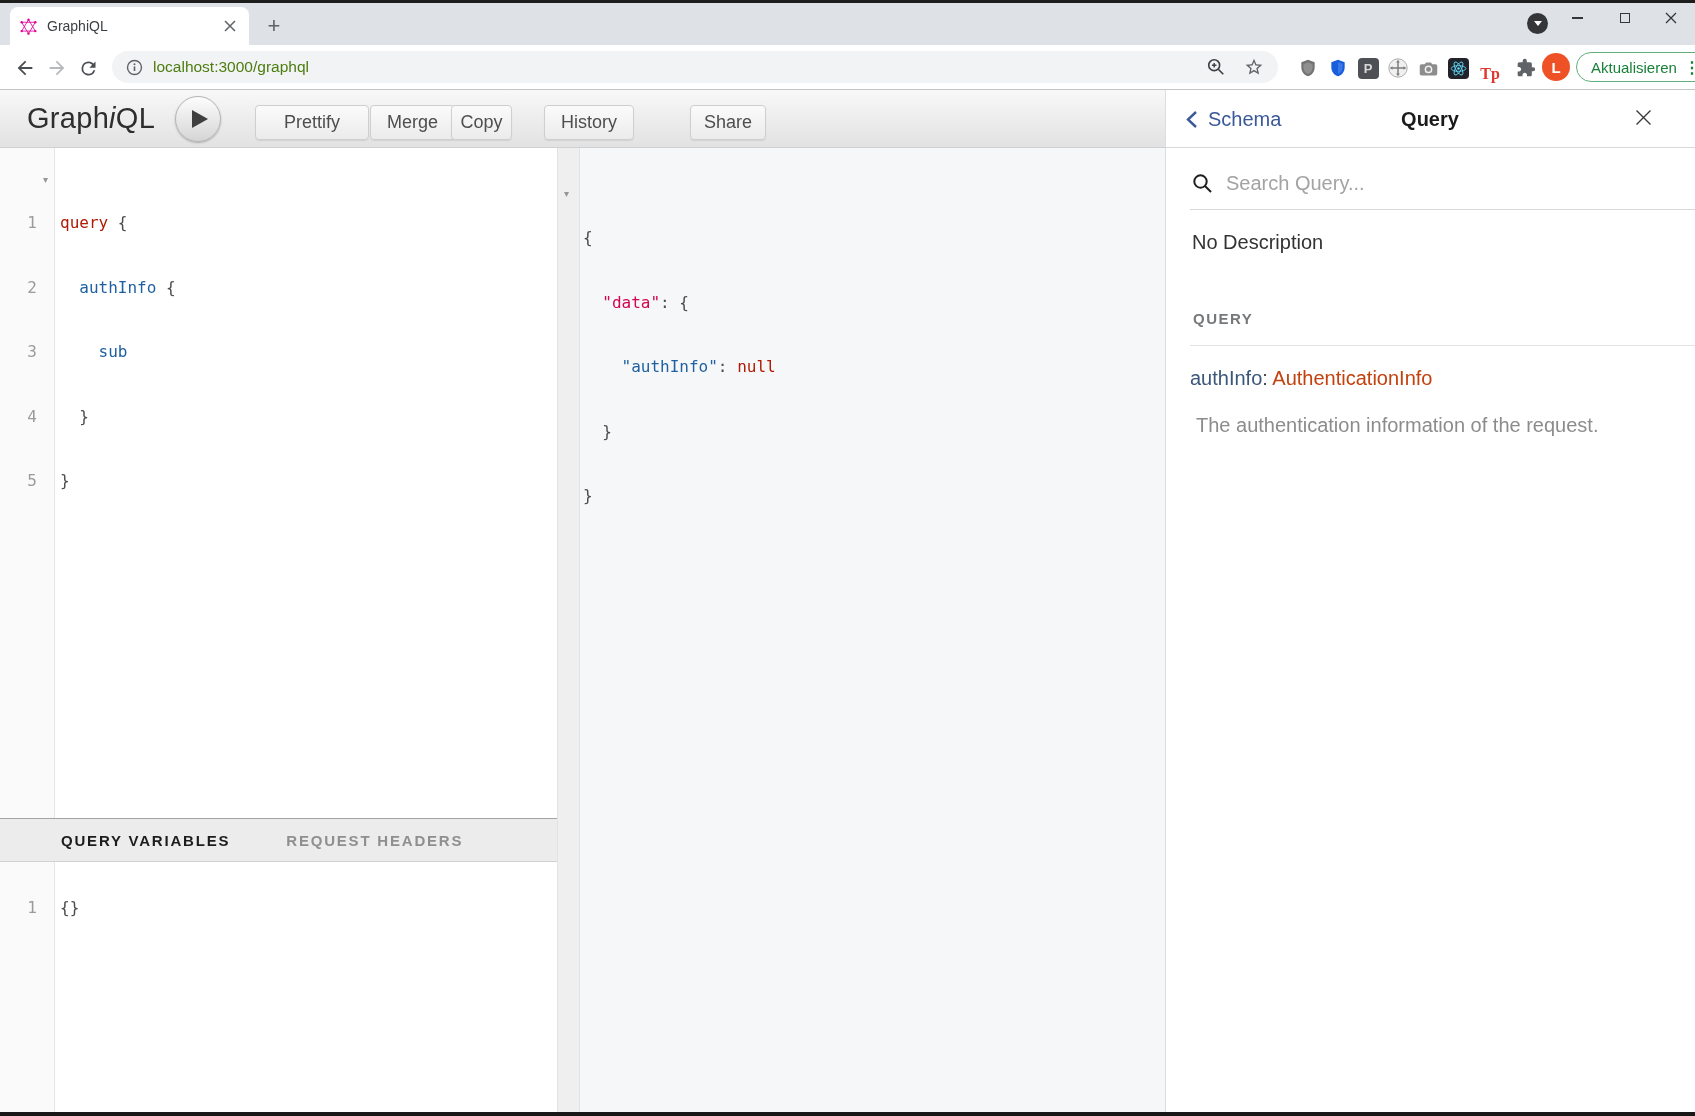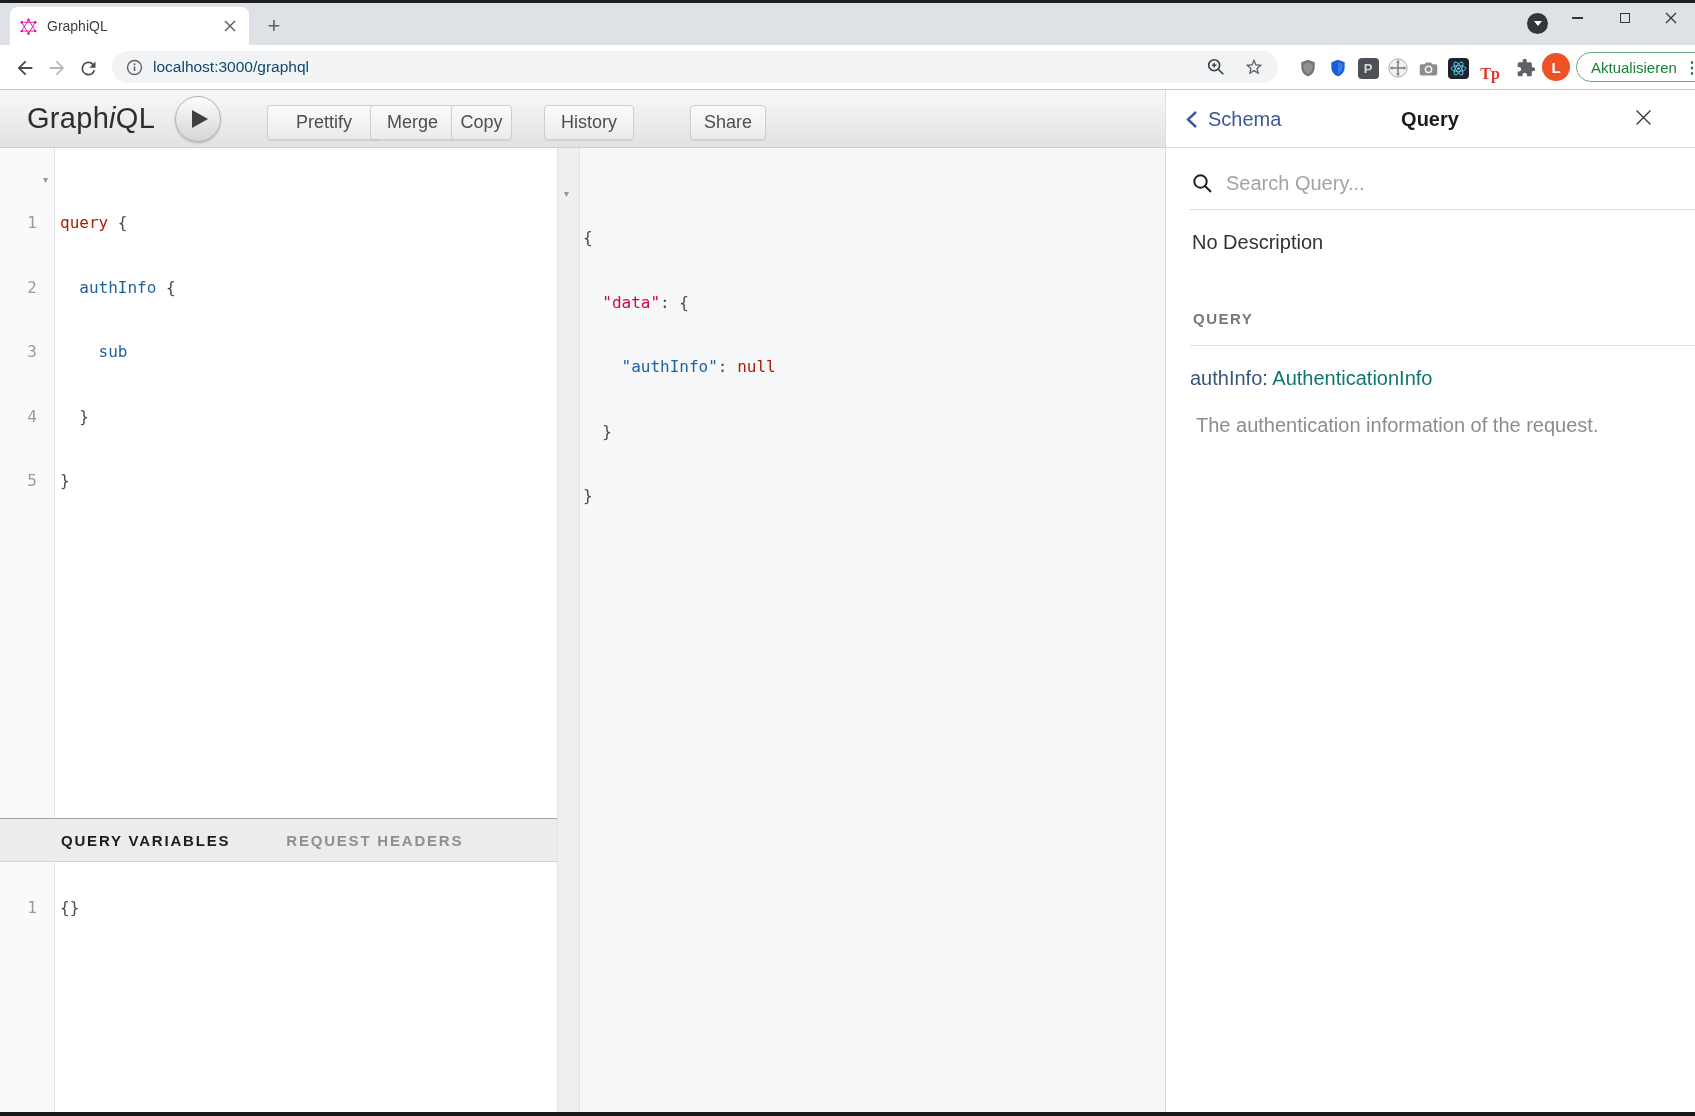--- a/index.html
+++ b/index.html
@@ -25,21 +25,21 @@
   .tab-search .tri{width:0;height:0;border-left:4.5px solid transparent;border-right:4.5px solid transparent;border-top:5.5px solid #fff;}
   .winbtn{top:1px;width:40px;height:28px;display:flex;align-items:center;justify-content:center;}
   .win-min-glyph{width:11px;height:1.4px;background:#33363a;}
   .win-max-glyph{width:10px;height:10px;border:1.4px solid #33363a;box-sizing:border-box;}
 
   
   .chrome-toolbar{left:0;top:45px;width:1695px;height:45px;background:#fff;border-bottom:1px solid #c3c6c9;box-sizing:border-box;}
   .navicon{top:54px;width:28px;height:28px;display:flex;align-items:center;justify-content:center;}
   .url-pill{left:112px;top:51px;width:1166px;height:32px;background:#f1f3f4;border-radius:16px;
     display:flex;align-items:center;padding:0 14px;box-sizing:border-box;}
-  .url-text{font-size:15.5px;color:#0c4a6e;margin-left:10px;flex:1;}
+  .url-text{font-size:15.5px;color:#4d7c0f;margin-left:10px;flex:1;}
   .ext{top:56px;width:24px;height:24px;display:flex;align-items:center;justify-content:center;}
   .ext-p{width:21px;height:21px;background:#4d5156;border-radius:4px;color:#d8d8d8;font-size:13px;font-weight:bold;
     display:flex;align-items:center;justify-content:center;}
   .ext-react{width:21px;height:21px;background:#20232a;border-radius:4px;display:flex;align-items:center;justify-content:center;}
   .ext-tp{color:#e0382e;font-weight:bold;font-size:16px;font-family:"Liberation Serif",serif;margin-top:12px;}
   .avatar{left:1542px;top:53px;width:28px;height:28px;border-radius:50%;background:#ee5126;color:#fff;
     font-size:15px;font-weight:bold;display:flex;align-items:center;justify-content:center;}
   .update-pill{left:1576px;top:52px;height:30px;border:1.5px solid #61ad7c;border-radius:16px;background:#fff;
     display:flex;align-items:center;padding:0 9px 0 14px;box-sizing:border-box;}
   .update-label{color:#188038;font-size:15px;}
@@ -89,21 +89,21 @@
   .doc-close{left:1630px;top:104px;width:26px;height:26px;display:flex;align-items:center;justify-content:center;}
   .doc-search-icon{left:1191px;top:172px;}
   .doc-search-input{left:1224px;top:166px;width:400px;height:32px;border:none;outline:none;background:transparent;
     font-size:20px;color:#333;font-family:"Liberation Sans",sans-serif;}
   .doc-search-input::placeholder{color:#a3a3a3;}
   .doc-search-border{left:1190px;top:209px;width:505px;height:1px;background:#d9d9d9;}
   .doc-nodesc{left:1192px;top:231px;font-size:20px;color:#333;}
   .doc-fields{left:1193px;top:310px;font-size:15px;font-weight:bold;letter-spacing:1.5px;color:#76797c;}
   .doc-hr{left:1190px;top:345px;width:505px;height:1px;background:#e3e3e3;}
   .doc-field-line{left:1190px;top:367px;font-size:20px;}
-  .fld-name{color:#3b5679;} .fld-sep{color:#444;} .fld-type{color:#0f766e;margin-top:28px;}
+  .fld-name{color:#3b5679;} .fld-sep{color:#444;} .fld-type{color:#c2410c;margin-top:28px;}
   .doc-desc{left:1196px;top:414px;font-size:20px;color:#8c8c8c;}
 </style>
 </head>
 <body>
 
 <div class="screen">
   <div class="abs frame-top"></div>
 
   <div class="abs titlebar">
     <div class="abs tab">
@@ -239,21 +239,21 @@
   <div class="abs update-pill">
     <span class="update-label">Aktualisieren</span>
     <span class="kebab">⋮</span>
   </div>
 
   <div class="abs gql-topbar"></div>
   <div class="abs gql-logo"><span>Graph</span><i>i</i><span>QL</span></div>
   <div class="abs execute-btn">
       <span class="play-tri"></span>
     </div>
-  <div class="abs gql-btn" style="left:267px;width:114px;">Prettify</div>
+  <div class="abs gql-btn" style="left:255px;width:114px;">Prettify</div>
   <div class="abs gql-btn" style="left:370px;width:85px;">Merge</div>
   <div class="abs gql-btn" style="left:451px;width:61px;">Copy</div>
   <div class="abs gql-btn" style="left:544px;width:90px;">History</div>
   <div class="abs gql-btn" style="left:690px;width:76px;">Share</div>
 
   <div class="abs query-pane"></div>
   <div class="abs gutter-strip"></div>
   <div class="abs gutter-nums mono">
     <div>1</div>
     <div>2</div>

